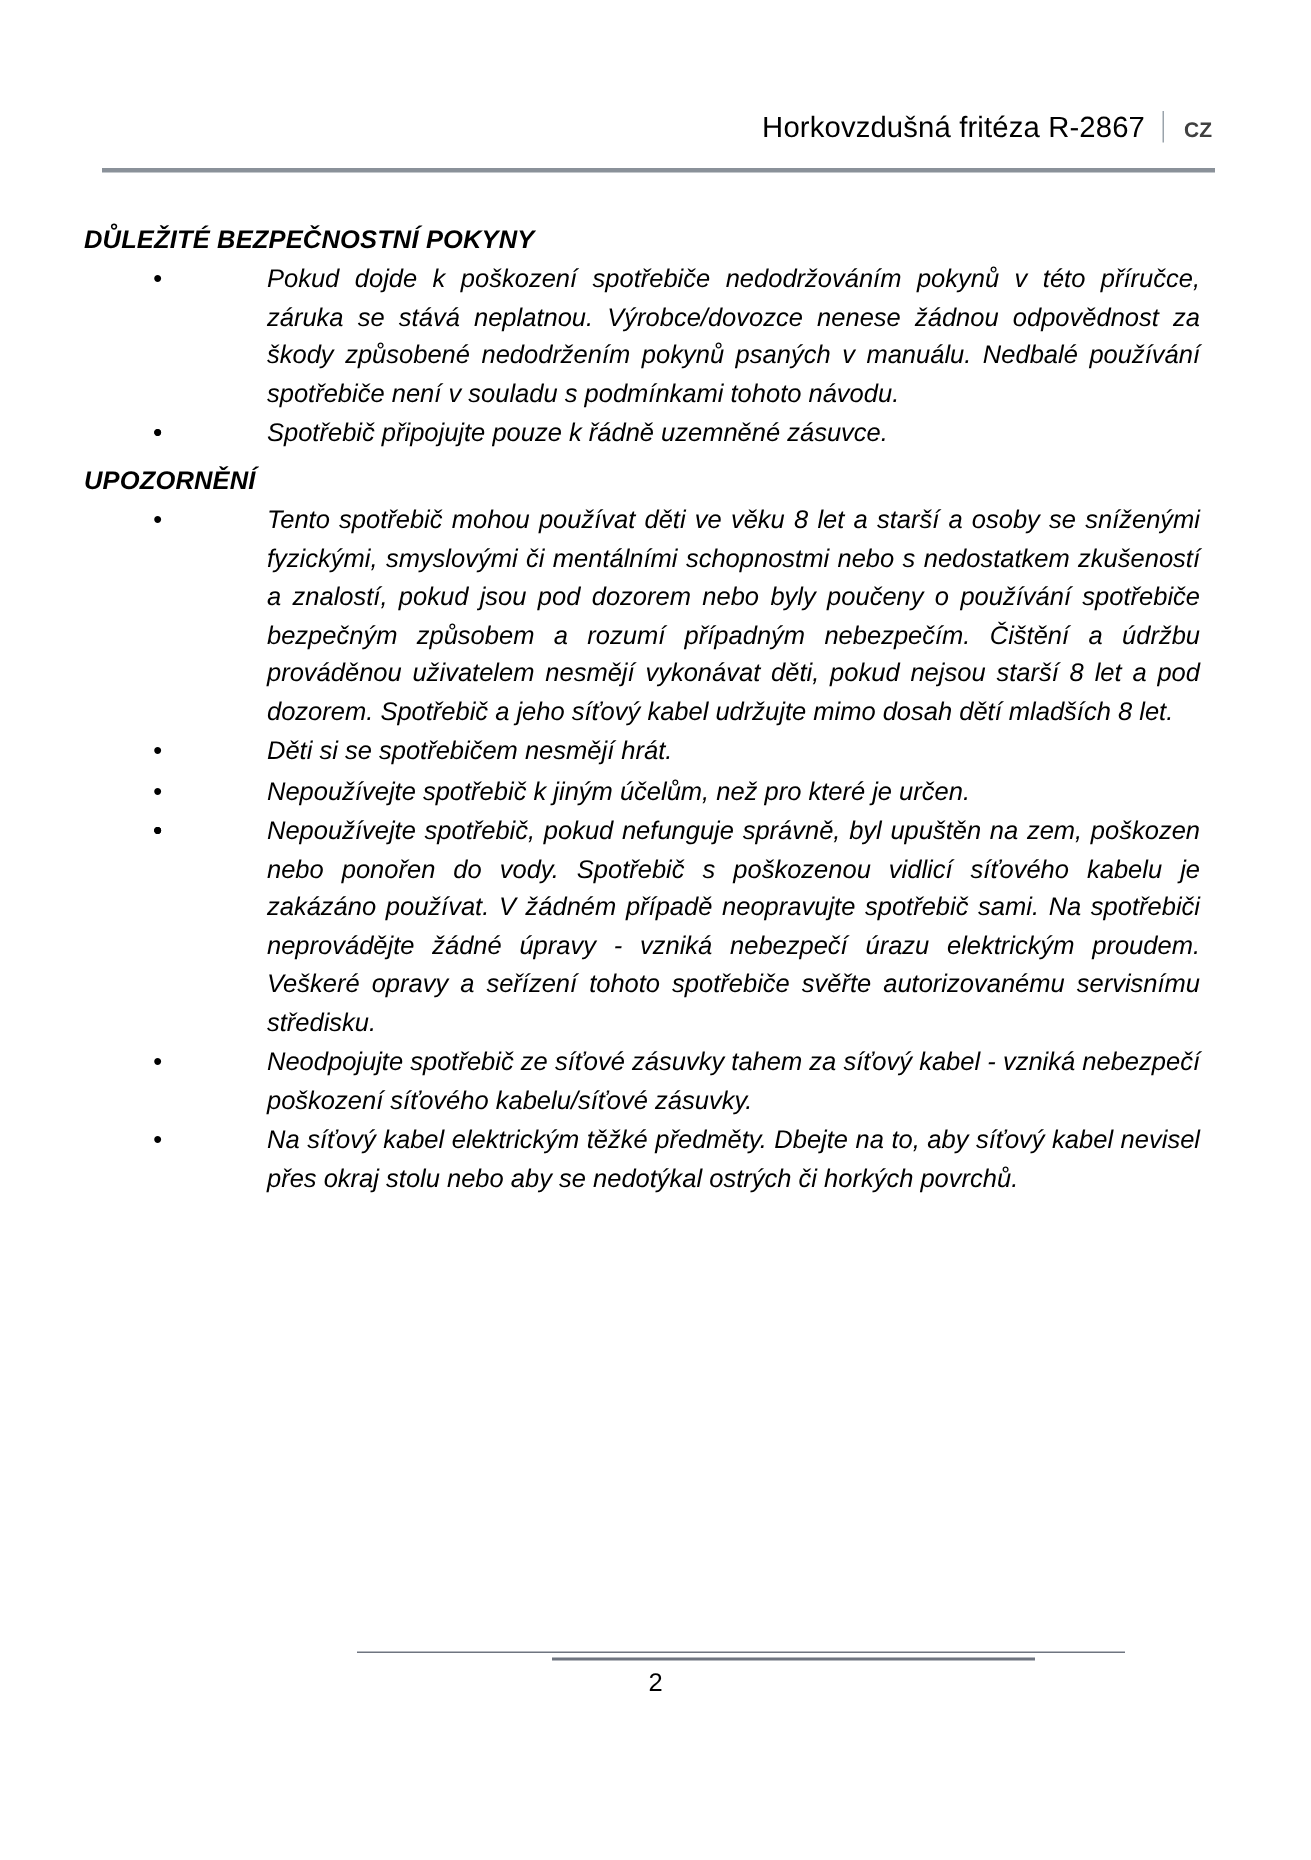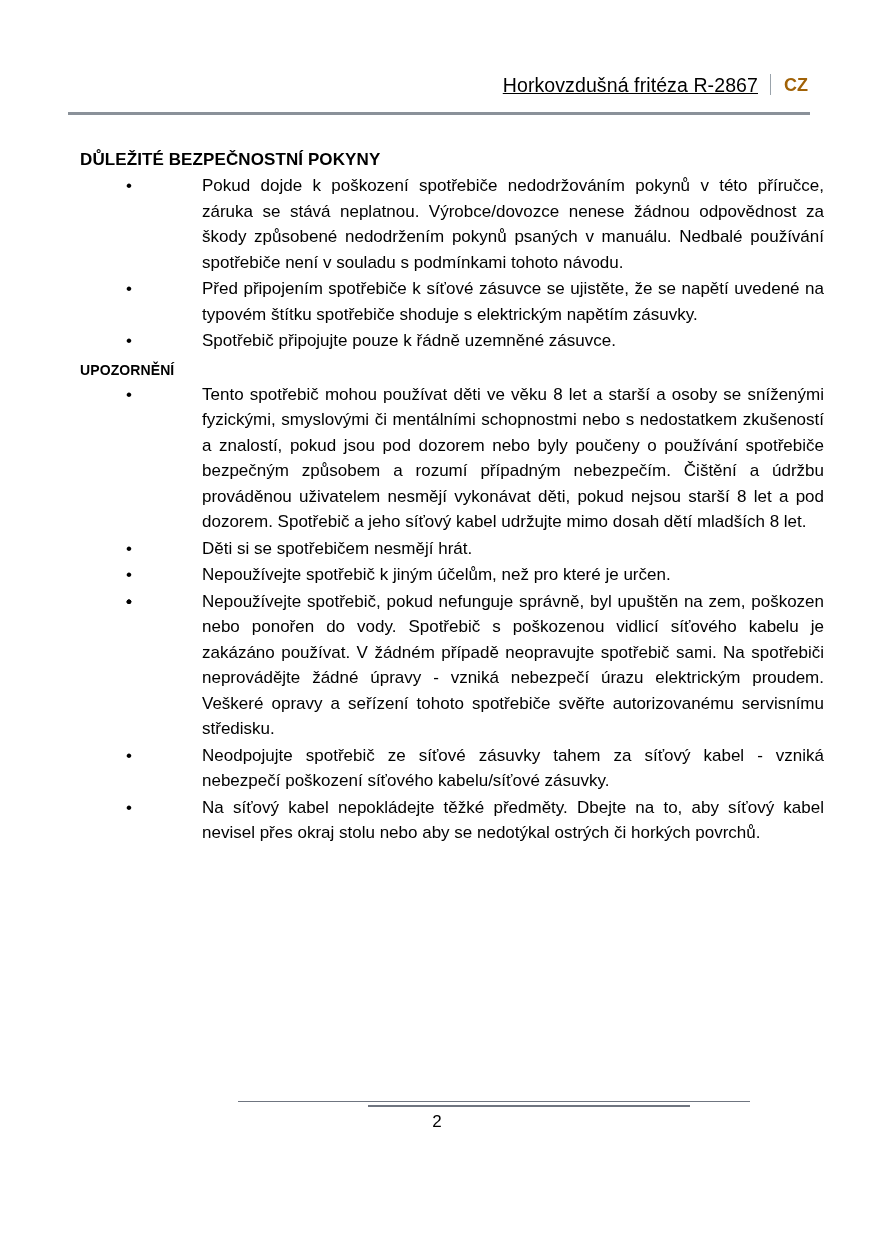--- a/index.html
+++ b/index.html
@@ -41,61 +41,61 @@
     justify-content: flex-end;
     width: 100%;
     padding-bottom: 4px;
   }
   .header-title {
     font-size: 19.5px;
     letter-spacing: 0.1px;
     color: #000;
     padding-right: 12px;
     white-space: nowrap;
-    text-decoration: underline;
   }
   .header-sep {
     width: 1px;
     background: #9aa3ab;
     align-self: stretch;
     margin-bottom: 2px;
   }
   .header-lang {
-    font-size: 18px;
+    font-size: 14px;
     font-weight: bold;
-    color: #a16207;
+    color: #404040;
     padding-left: 13px;
     padding-right: 2px;
     white-space: nowrap;
   }
   .header-rule {
     position: absolute;
     left: 68px;
     top: 112px;
     width: 742px;
     height: 3px;
     background: #8a9199;
   }
 
   
   .content {
     position: absolute;
-    left: 80px;
+    left: 56px;
     top: 148px;
     width: 744px;
+    font-style: italic;
   }
   h1.doc-head {
     font-size: 17px;
     font-weight: bold;
     margin: 0;
     line-height: 1.37;
     letter-spacing: 0.1px;
   }
   h2.sub-head {
-    font-size: 14px;
+    font-size: 17px;
     font-weight: bold;
     margin: 7px 0 0 0;
     line-height: 1.37;
     letter-spacing: 0.1px;
   }
   ul.bullets {
     list-style: none;
     margin: 2px 0 0 0;
     padding: 0;
   }
@@ -171,21 +171,20 @@
   <div class="content">
     <h1 class="doc-head">DŮLEŽITÉ BEZPEČNOSTNÍ POKYNY</h1>
 
     <ul class="bullets">
       <li>
         <span class="bullet">•</span>
         <span class="txt">Pokud dojde k poškození spotřebiče nedodržováním pokynů v této příručce, záruka se stává neplatnou. Výrobce/dovozce nenese žádnou odpovědnost za škody způsobené nedodržením pokynů psaných v manuálu. Nedbalé používání spotřebiče není v souladu s podmínkami tohoto návodu.</span>
       </li>
       <li>
         <span class="bullet">•</span>
-        <span class="txt">Před připojením spotřebiče k síťové zásuvce se ujistěte, že se napětí uvedené na typovém štítku spotřebiče shoduje s elektrickým napětím zásuvky.</span>
       </li>
       <li>
         <span class="bullet">•</span>
         <span class="txt">Spotřebič připojujte pouze k řádně uzemněné zásuvce.</span>
       </li>
     </ul>
 
     <h2 class="sub-head">UPOZORNĚNÍ</h2>
 
     <ul class="bullets">
@@ -210,21 +209,21 @@
       <li>
         <span class="bullet">•</span>
         <span class="txt">Nepoužívejte spotřebič, pokud nefunguje správně, byl upuštěn na zem, poškozen nebo ponořen do vody. Spotřebič s poškozenou vidlicí síťového kabelu je zakázáno používat. V žádném případě neopravujte spotřebič sami. Na spotřebiči neprovádějte žádné úpravy - vzniká nebezpečí úrazu elektrickým proudem. Veškeré opravy a seřízení tohoto spotřebiče svěřte autorizovanému servisnímu středisku.</span>
       </li>
       <li>
         <span class="bullet">•</span>
         <span class="txt">Neodpojujte spotřebič ze síťové zásuvky tahem za síťový kabel - vzniká nebezpečí poškození síťového kabelu/síťové zásuvky.</span>
       </li>
       <li>
         <span class="bullet">•</span>
-        <span class="txt">Na síťový kabel nepokládejte těžké předměty. Dbejte na to, aby síťový kabel nevisel přes okraj stolu nebo aby se nedotýkal ostrých či horkých povrchů.</span>
+        <span class="txt">Na síťový kabel elektrickým těžké předměty. Dbejte na to, aby síťový kabel nevisel přes okraj stolu nebo aby se nedotýkal ostrých či horkých povrchů.</span>
       </li>
     </ul>
   </div>
 
   <div class="footer-rules">
     <div class="r1"></div>
     <div class="r2"></div>
   </div>
   <div class="page-number">2</div>
 

